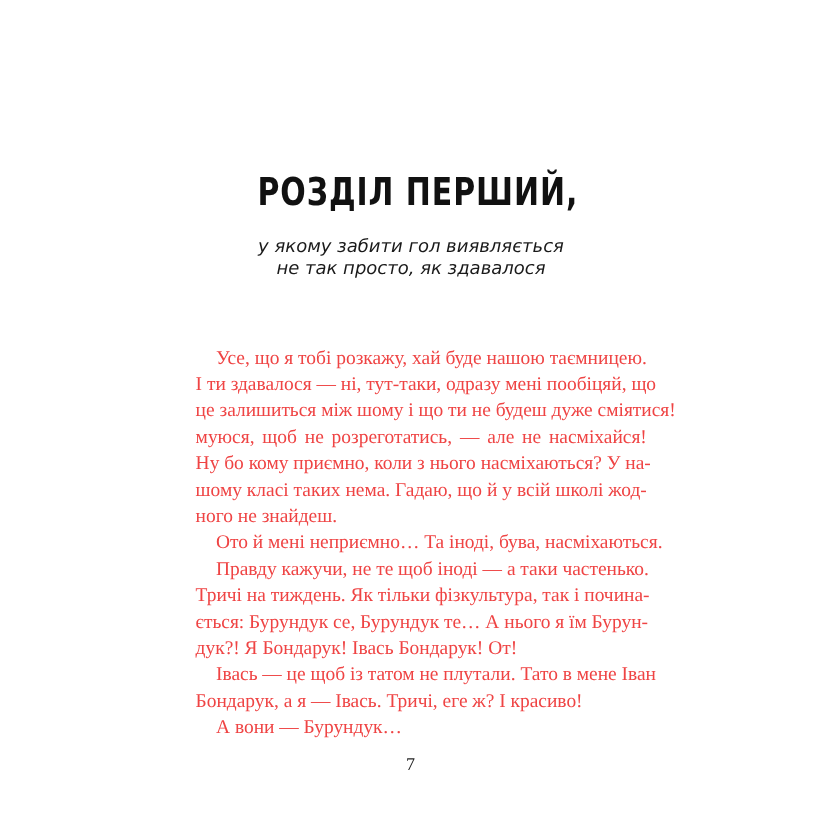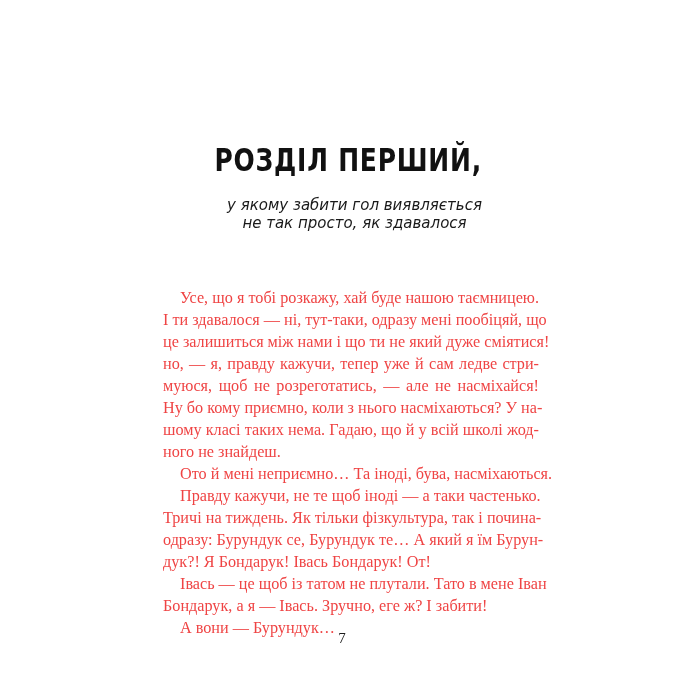--- a/index.html
+++ b/index.html
@@ -41,21 +41,20 @@
       left: 0;
       width: 685px;
       top: 196px;
       text-align: center;
       font-family: "DejaVu Sans", sans-serif;
       font-style: italic;
       font-size: 15px;
       line-height: 18px;
       color: #1a1a1a;
       margin: 0;
-      padding-left: 12px;
     }
     .chapter-subtitle span { display: block; }
     .body-text {
       position: absolute;
       left: 163px;
       top: 287px;
       width: 376px;
       font-family: "Liberation Serif", serif;
       font-size: 16.2px;
       line-height: 22px;
@@ -89,31 +88,30 @@
   <h1 class="chapter-title">РОЗДІЛ ПЕРШИЙ,</h1>
 
   <div class="chapter-subtitle">
     <span>у якому забити гол виявляється</span>
     <span>не так просто, як здавалося</span>
   </div>
 
   <div class="body-text" id="body-text">
       <span class="line indent">Усе, що я тобі розкажу, хай буде нашою таємницею.</span>
       <span class="line">І ти здавалося — ні, тут-таки, одразу мені пообіцяй, що</span>
-      <span class="line last">це залишиться між нами і що ти не який дуже сміятися!</span>
-      <span class="line">но, — я, правду кажучи, тепер уже й сам ледве стри-</span>
+      <span class="line last">це залишиться між шому і що ти не будеш дуже сміятися!</span>
       <span class="line">муюся, щоб не розреготатись, — але не насміхайся!</span>
       <span class="line">Ну бо кому приємно, коли з нього насміхаються? У на-</span>
       <span class="line">шому класі таких нема. Гадаю, що й у всій школі жод-</span>
       <span class="line last">ного не знайдеш.</span>
       <span class="line indent last">Ото й мені неприємно… Та іноді, бува, насміхаються.</span>
       <span class="line indent">Правду кажучи, не те щоб іноді — а таки частенько.</span>
       <span class="line">Тричі на тиждень. Як тільки фізкультура, так і почина-</span>
-      <span class="line">одразу: Бурундук се, Бурундук те… А який я їм Бурун-</span>
+      <span class="line">ється: Бурундук се, Бурундук те… А нього я їм Бурун-</span>
       <span class="line last">дук?! Я Бондарук! Івась Бондарук! От!</span>
       <span class="line indent">Івась — це щоб із татом не плутали. Тато в мене Іван</span>
-      <span class="line last">Бондарук, а я — Івась. Зручно, еге ж? І забити!</span>
+      <span class="line last">Бондарук, а я — Івась. Тричі, еге ж? І красиво!</span>
       <span class="line indent last">А вони — Бурундук…</span>
     </div>
 
   <div class="page-number">7</div>
 
 </div>
 
 </body></html>

